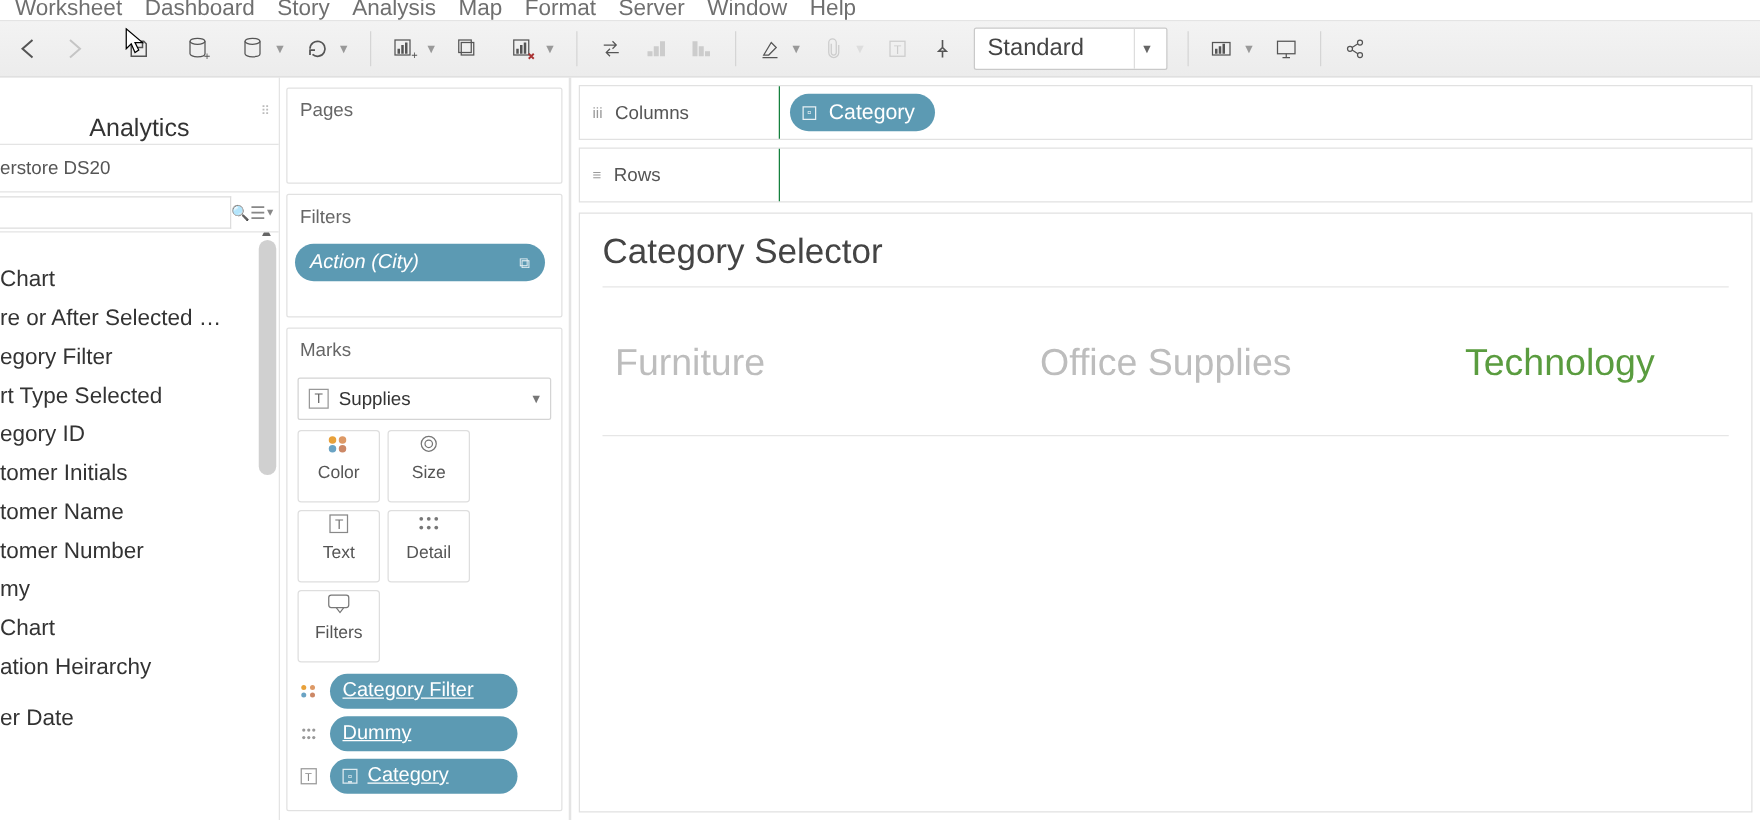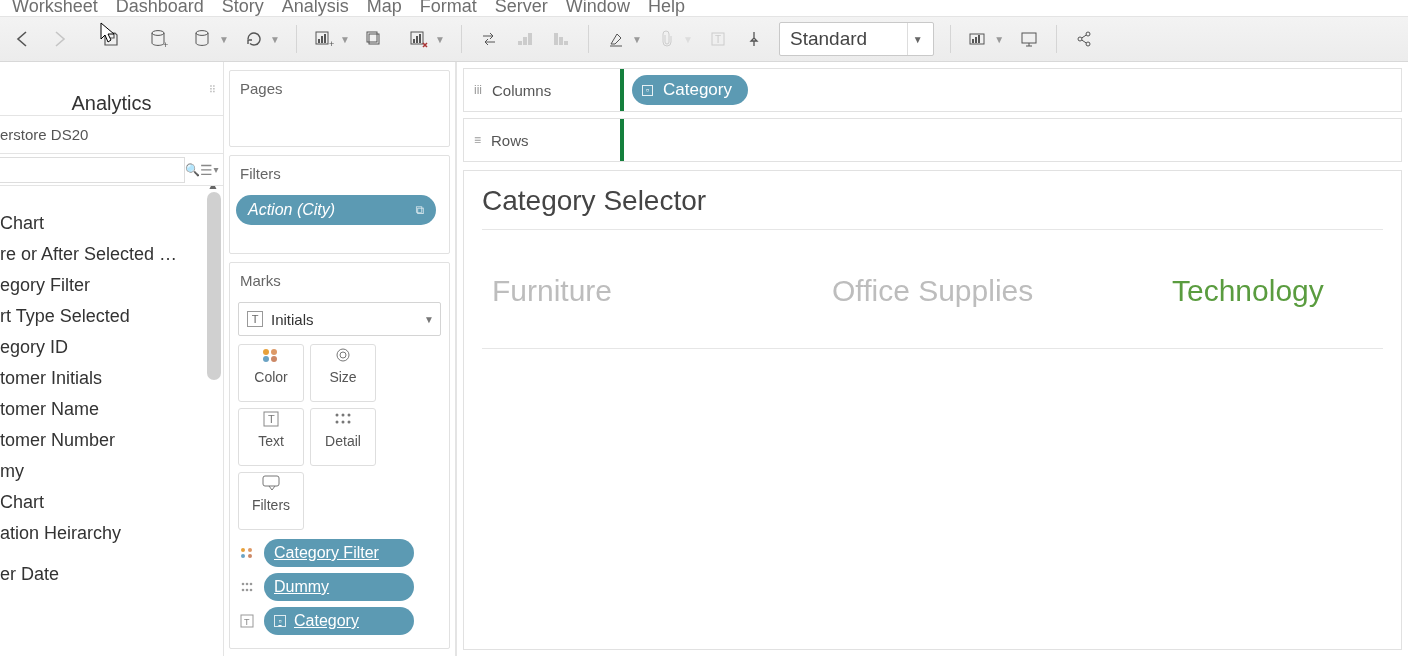--- a/index.html
+++ b/index.html
@@ -220,21 +220,21 @@
     border: 1px solid #e1e1e1;
     margin: 6px 6px 0 6px;
     height: 44px;
     background: #fff;
   }
   .shelf-label {
     width: 160px;
     display: flex; align-items: center; gap: 10px;
     padding-left: 10px;
     color: #555;
-    border-right: 4px solid #15803d;
+    border-right: 1px solid #15803d;
     height: 100%;
   }
   .shelf-label .shic { color: #999; font-size: 12px; }
   .shelf-body {
     flex: 1; display: flex; align-items: center; padding-left: 8px;
   }
   .shelf-pill {
     background: #5c9ab3; color: #fff;
     height: 30px; border-radius: 15px;
     display: inline-flex; align-items: center;
@@ -493,21 +493,21 @@
         <div style="height:18px"></div>
       </div>
     </div>
 
     <div class="card">
       <div class="card-title">Marks</div>
       <div class="card-body">
         <div class="mark-type-dd">
           <span style="display:flex;align-items:center">
             <span class="t-ic">T</span>
-            <span>Initials</span>
+            <span>Supplies</span>
           </span>
           <span style="font-size:10px;color:#777">▼</span>
         </div>
 
         <div class="mark-grid">
           <div class="mark-cell">
             <span class="ic">
               <svg width="20" height="16">
                   <circle cx="5" cy="5" r="3" fill="#e8a13a"></circle>
                   <circle cx="13" cy="5" r="3" fill="#d96"></circle>

